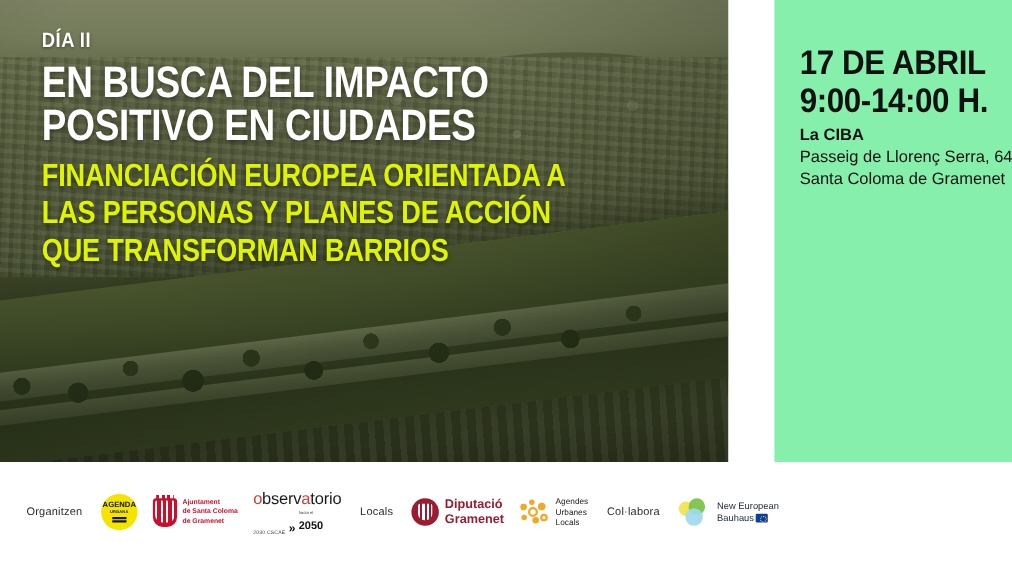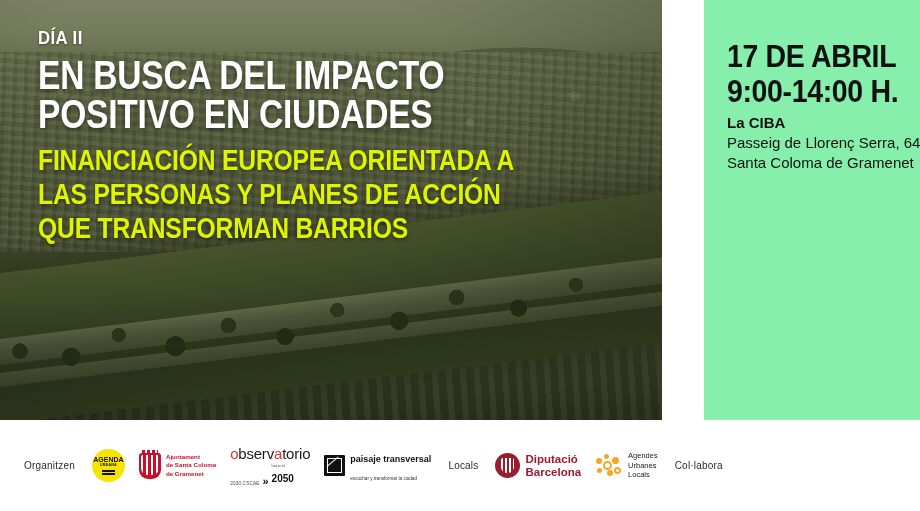--- a/index.html
+++ b/index.html
@@ -425,35 +425,28 @@
             <span class="obs-small">2030 CSCAE</span>
             <span class="obs-arrow">»</span>
             <span>
               <span class="obs-hacia">hacia el</span>
               <span class="obs-2050">2050</span>
             </span>
           </span>
         </span>
       </div>
 
-      <div class="logo">
-        <span class="pt-mark"></span>
-        <span class="logo-txt">
-          <span class="pt-t1">paisaje transversal</span><br>
-          <span class="pt-t2">escuchar y transformar la ciudad</span>
-        </span>
-      </div>
 
       <div class="f-label">Locals</div>
 
       <div class="logo">
         <span class="dip-crest"></span>
         <span class="dip-txt">
           <span>Diputació</span><br>
-          <span>Barcelona</span>
+          <span>Gramenet</span>
         </span>
       </div>
 
       <div class="logo">
         <span class="aul-dots">
           <i style="width:6px;height:6px;left:1px;top:4px;"></i>
           <i style="width:5px;height:5px;left:9px;top:0px;"></i>
           <i style="width:7px;height:7px;left:17px;top:3px;"></i>
           <i style="width:5px;height:5px;left:2px;top:14px;"></i>
           <i style="width:6px;height:6px;left:12px;top:16px;"></i>
@@ -462,17 +455,28 @@
         </span>
         <span class="aul-txt">
           <span>Agendes</span><br>
           <span>Urbanes</span><br>
           <span>Locals</span>
         </span>
       </div>
 
       <div class="f-label">Col·labora</div>
 
+      <div class="logo">
+        <span class="neb-mark">
+          <i style="width:13px;height:13px;left:0px;top:3px;background:#f2e34c;"></i>
+          <i style="width:15px;height:15px;left:9px;top:0px;background:#7ac143;"></i>
+          <i style="width:16px;height:16px;left:6px;top:9px;background:#9ed8f0;"></i>
+        </span>
+        <span class="neb-txt">
+          <span>New European</span><br>
+          <span>Bauhaus</span><span class="eu-badge"></span>
+        </span>
+      </div>
 
     </div>
   </div>
 
 </div>
 
 </body></html>

